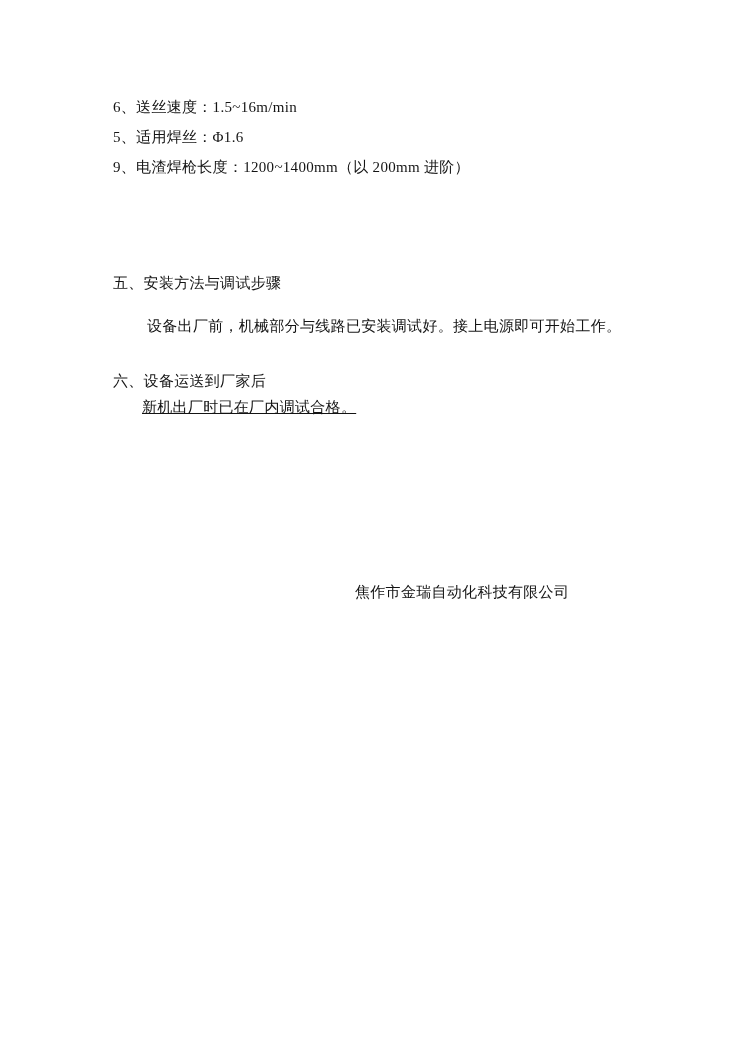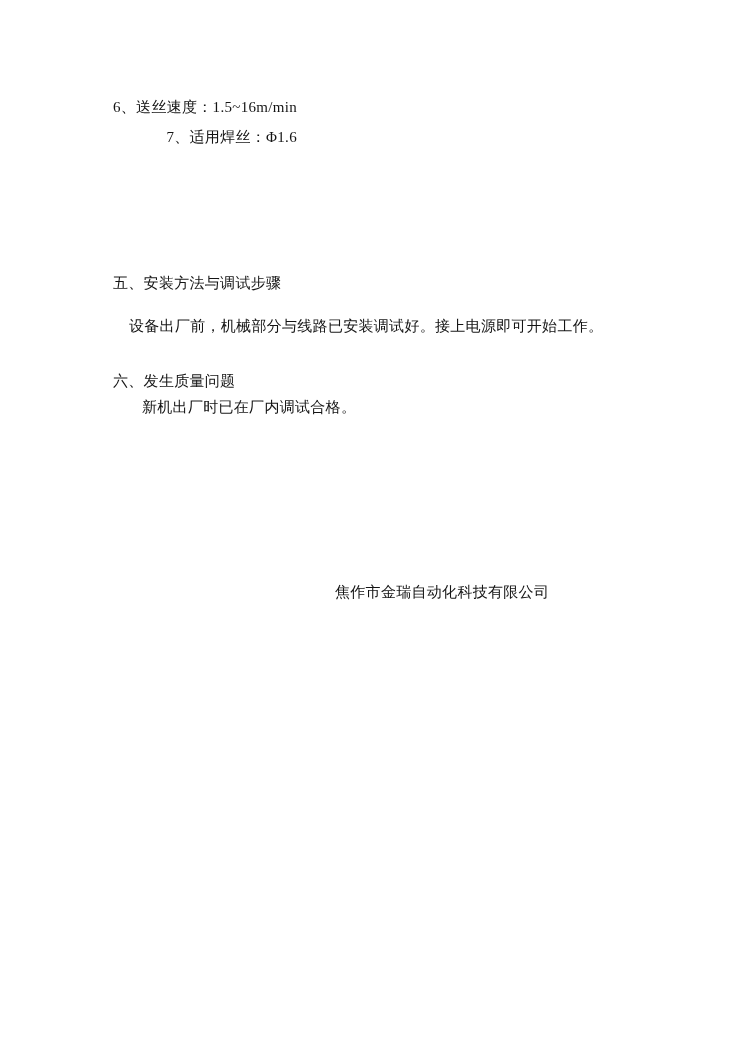--- a/index.html
+++ b/index.html
@@ -20,79 +20,80 @@
   }
   .spec-list {
     position: absolute;
     left: 113px;
     top: 92px;
     line-height: 30px;
     white-space: nowrap;
   }
   .spec-item {
     height: 30px;
-    text-align: right;
   }
   .heading {
     position: absolute;
     left: 113px;
     line-height: 30px;
     white-space: nowrap;
   }
   .heading-install {
     top: 268px;
     text-align: right;
   }
   .heading-service {
     top: 366px;
   }
   .para-install {
     position: absolute;
-    left: 99px;
+    left: 117px;
     top: 311px;
     margin: 0;
     line-height: 30px;
     text-indent: 2em;
     white-space: nowrap;
   }
   .service-body {
     position: absolute;
     left: 112px;
     top: 392px;
     width: 524px;
     line-height: 31px;
     text-align: justify;
+    text-decoration: underline;
   }
   .service-body p {
     margin: 0;
     text-indent: 2em;
   }
   .company-line {
     position: absolute;
-    left: 335px;
+    left: 355px;
     top: 578px;
     line-height: 28px;
     white-space: nowrap;
   }
 </style>
 </head>
 <body>
 
 <div class="page">
 
   <div class="spec-list">
     <div class="spec-item">6、送丝速度：1.5~16m/min</div>
-    <div class="spec-item">7、适用焊丝：Φ1.6</div>
+    <div class="spec-item">5、适用焊丝：Φ1.6</div>
+    <div class="spec-item">9、电渣焊枪长度：1200~1400mm（以 200mm 进阶）</div>
   </div>
 
   <div class="heading heading-install">五、安装方法与调试步骤</div>
 
   <p class="para-install">设备出厂前，机械部分与线路已安装调试好。接上电源即可开始工作。</p>
 
-  <div class="heading heading-service">六、发生质量问题</div>
+  <div class="heading heading-service">六、设备运送到厂家后</div>
 
   <div class="service-body">
     <p>新机出厂时已在厂内调试合格。</p>
   </div>
 
   <div class="company-line">焦作市金瑞自动化科技有限公司</div>
 
 </div>
 
 </body></html>

